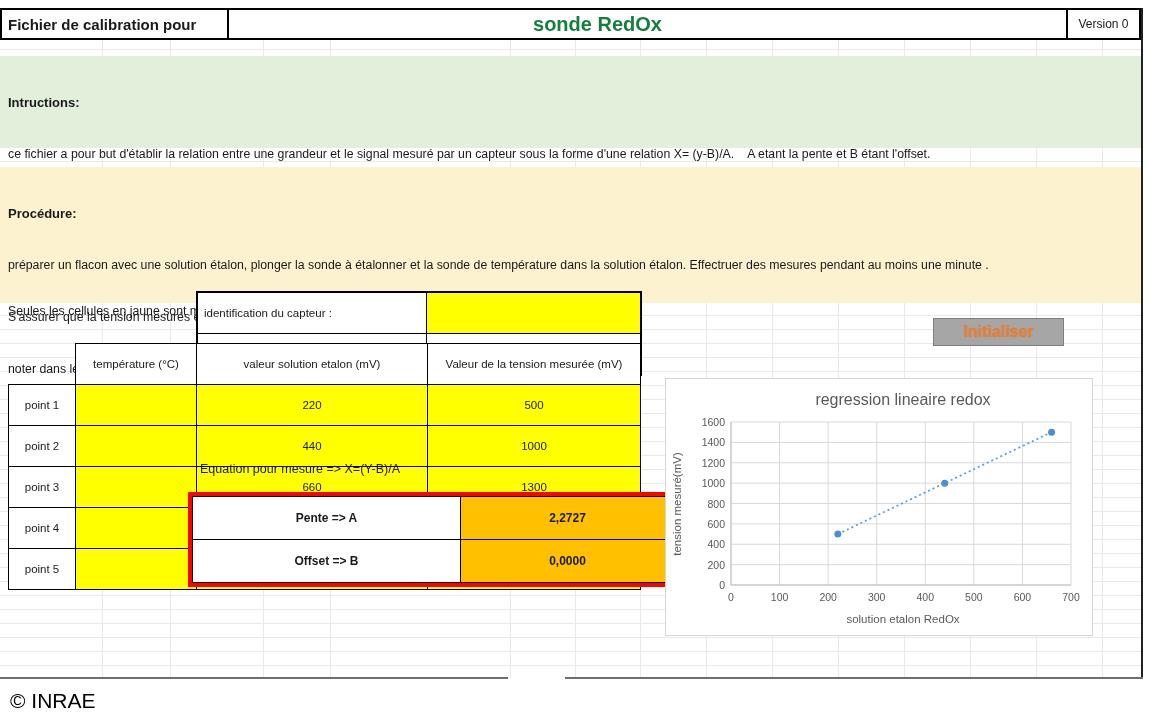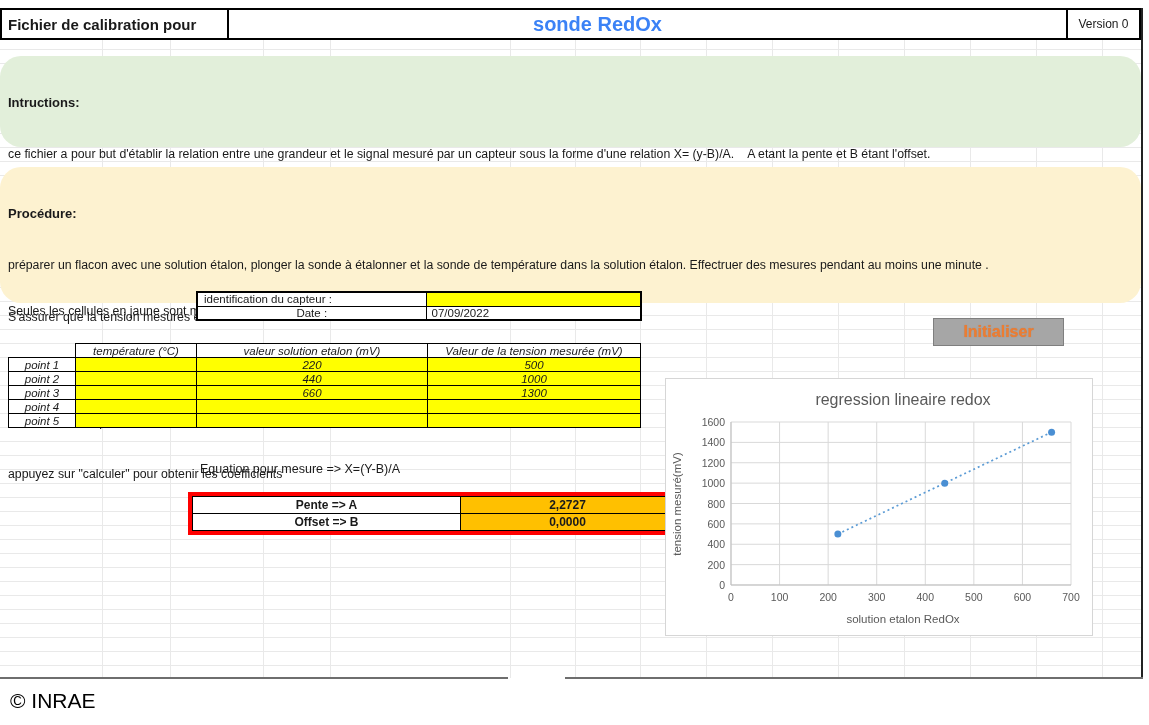--- a/index.html
+++ b/index.html
@@ -13,42 +13,42 @@
   .vline { position:absolute; top:0; bottom:0; width:1px; background:#e9e9e9; }
   .right-border { position:absolute; left:1141px; top:8px; width:2px; height:671px; background:#222; }
   .bottom-line { position:absolute; top:677px; height:2px; background:#6e6e6e; }
 
   
   .header-box { position:absolute; left:0; top:8px; width:1141px; height:32px;
                 border:2px solid #000; background:#fff; display:flex; align-items:stretch; }
   .hcell { display:flex; align-items:center; }
   .h-setier { width:194px; border-right:2px solid #000; font-weight:bold; font-size:15px; padding-left:8px; }
   .h-fichier { width:227px; border-right:2px solid #000; font-weight:bold; font-size:15px; padding-left:6px; }
-  .h-main { flex:1; justify-content:center; padding-right:100px; color:#3b82f6; font-weight:bold; font-size:20px; }
+  .h-main { flex:1; justify-content:center; padding-right:100px; color:#15803d; font-weight:bold; font-size:20px; }
   .h-version { width:73px; border-left:2px solid #000; justify-content:center; font-size:12px; }
 
   
   .note-block { position:absolute; left:0; width:1141px; padding:3px 10px 0 8px;
-                font-size:12.3px; line-height:17.4px; white-space:pre-wrap;border-radius:21px; }
+                font-size:12.3px; line-height:17.4px; white-space:pre-wrap; }
   .note-block .heading { font-weight:bold; font-size:13px; }
   #instructions { top:56px; height:91px; background:#e2efda; }
   #procedure { top:167px; height:136px; background:#fdf2d0; }
 
   
   table { border-collapse:collapse; table-layout:fixed; }
   td { border:1px solid #000; font-size:11.5px; text-align:center; overflow:hidden;
-       white-space:nowrap; padding:0 2px; height:14px; background:#fff; }
+       white-space:nowrap; padding:14px 2px; height:14px; background:#fff; }
 
   #ident-table { position:absolute; left:196px; top:291px; width:444px; border:2px solid #000; }
   #ident-table td { height:14px; }
   #ident-table .lbl-left { text-align:left; padding-left:6px; }
   .cell-yellow { background:#ffff00 !important;margin-top:16px; }
   .val-left { text-align:left; padding-left:5px; }
 
-  #data-table { position:absolute; left:8px; top:343px;font-style:italic; }
+  #data-table { position:absolute; left:8px; top:343px; }
   #data-table td.corner { border-top:hidden; border-left:hidden; background:transparent; }
   #data-table td.hdr { font-size:11.5px; }
 
   #equation { position:absolute; left:200px; top:462px; font-size:12.5px; }
 
   #result-box { position:absolute; left:188px; top:492px; border:4px solid #ff0000; background:#fff; }
   #result-table td { height:17px; font-weight:bold; font-size:12px; }
   .cell-orange { background:#ffc000 !important; }
 
   

